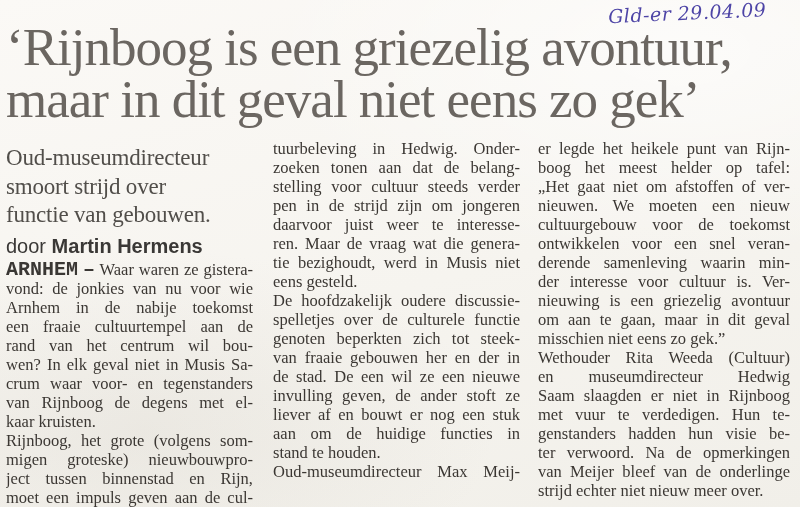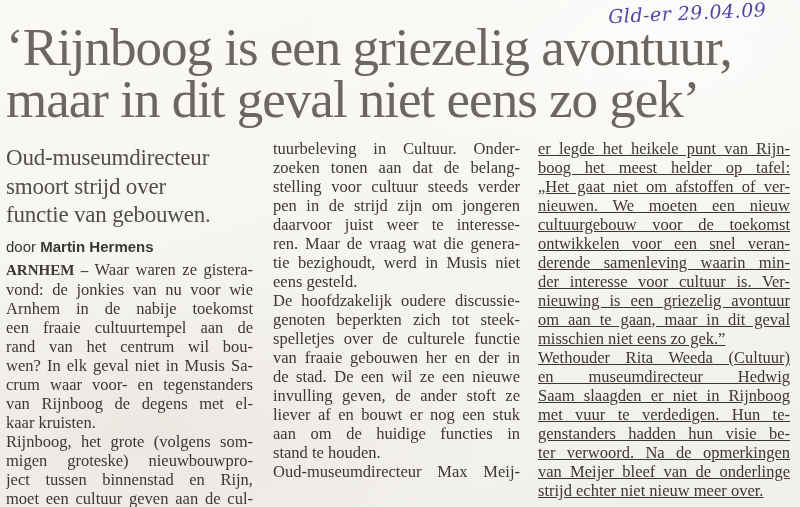--- a/index.html
+++ b/index.html
@@ -44,34 +44,34 @@
   
   .col {
     position: absolute;
     width: 247px;
     font-size: 16.5px;
     line-height: 19px;
     color: #3b3733;
   }
   .col-left   { left: 6px;   top: 144px; }
   .col-middle { left: 273px; top: 139px; }
-  .col-right  { left: 538px; top: 139px; width: 252px; text-decoration: underline; }
+  .col-right  { left: 538px; top: 139px; width: 252px; }
 
   .subhead {
     font-family: "Liberation Serif", serif;
     font-weight: 400;
     font-size: 23px;
     line-height: 28.5px;
     letter-spacing: -0.2px;
     color: #514e4a;
   }
   .byline {
     margin-top: 7px;
     font-family: "Liberation Sans", sans-serif;
-    font-size: 15px;
+    font-size: 20px;
     color: #3a3836;
     white-space: nowrap;
   }
   .byline .author { font-weight: 700; }
 
   .body-lines { margin-top: 4px; }
   .justify-lines .line {
     text-align: justify;
     text-align-last: justify;
     white-space: nowrap;
@@ -79,23 +79,23 @@
   }
   .justify-lines .line.line-end { text-align-last: left; }
 
   .lead-line {
     text-align: justify;
     text-align-last: justify;
     white-space: nowrap;
     overflow: hidden;
   }
   .dateline {
-    font-family: Liberation Serif, serif;
+    font-family: Liberation Mono, monospace;
     font-weight: 700;
-    font-size: 15px;
+    font-size: 20px;
     color: #3a3734;
   }
 </style>
 </head>
 <body>
 
 <div class="page">
 
   <div class="annotation" style="color:#4d44a6;">Gld-er 29.04.09</div>
 
@@ -125,37 +125,37 @@
           <div class="line">Arnhem in de nabije toekomst</div>
           <div class="line">een fraaie cultuurtempel aan de</div>
           <div class="line">rand van het centrum wil bou-</div>
           <div class="line">wen? In elk geval niet in Musis Sa-</div>
           <div class="line">crum waar voor- en tegenstanders</div>
           <div class="line">van Rijnboog de degens met el-</div>
           <div class="line line-end">kaar kruisten.</div>
           <div class="line">Rijnboog, het grote (volgens som-</div>
           <div class="line">migen groteske) nieuwbouwpro-</div>
           <div class="line">ject tussen binnenstad en Rijn,</div>
-          <div class="line">moet een cultuur geven aan de cul-</div>
+          <div class="line">moet een impuls geven aan de cul-</div>
         </div>
     </div>
   </div>
 
   <div class="col col-middle justify-lines">
-      <div class="line">tuurbeleving in Cultuur. Onder-</div>
+      <div class="line">tuurbeleving in Hedwig. Onder-</div>
       <div class="line">zoeken tonen aan dat de belang-</div>
       <div class="line">stelling voor cultuur steeds verder</div>
       <div class="line">pen in de strijd zijn om jongeren</div>
       <div class="line">daarvoor juist weer te interesse-</div>
       <div class="line">ren. Maar de vraag wat die genera-</div>
       <div class="line">tie bezighoudt, werd in Musis niet</div>
       <div class="line line-end">eens gesteld.</div>
       <div class="line">De hoofdzakelijk oudere discussie-</div>
+      <div class="line">spelletjes over de culturele functie</div>
       <div class="line">genoten beperkten zich tot steek-</div>
-      <div class="line">spelletjes over de culturele functie</div>
       <div class="line">van fraaie gebouwen her en der in</div>
       <div class="line">de stad. De een wil ze een nieuwe</div>
       <div class="line">invulling geven, de ander stoft ze</div>
       <div class="line">liever af en bouwt er nog een stuk</div>
       <div class="line">aan om de huidige functies in</div>
       <div class="line line-end">stand te houden.</div>
       <div class="line">Oud-museumdirecteur Max Meij-</div>
     </div>
 
   <div class="col col-right justify-lines">

